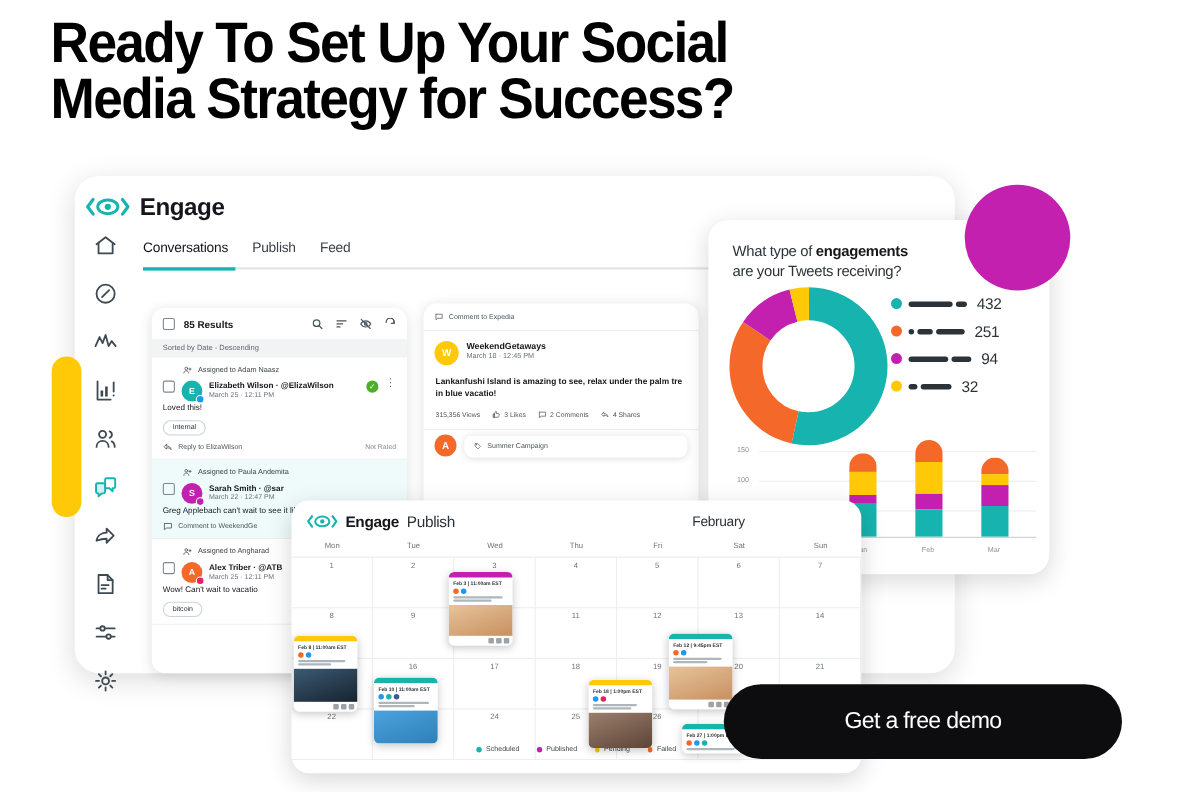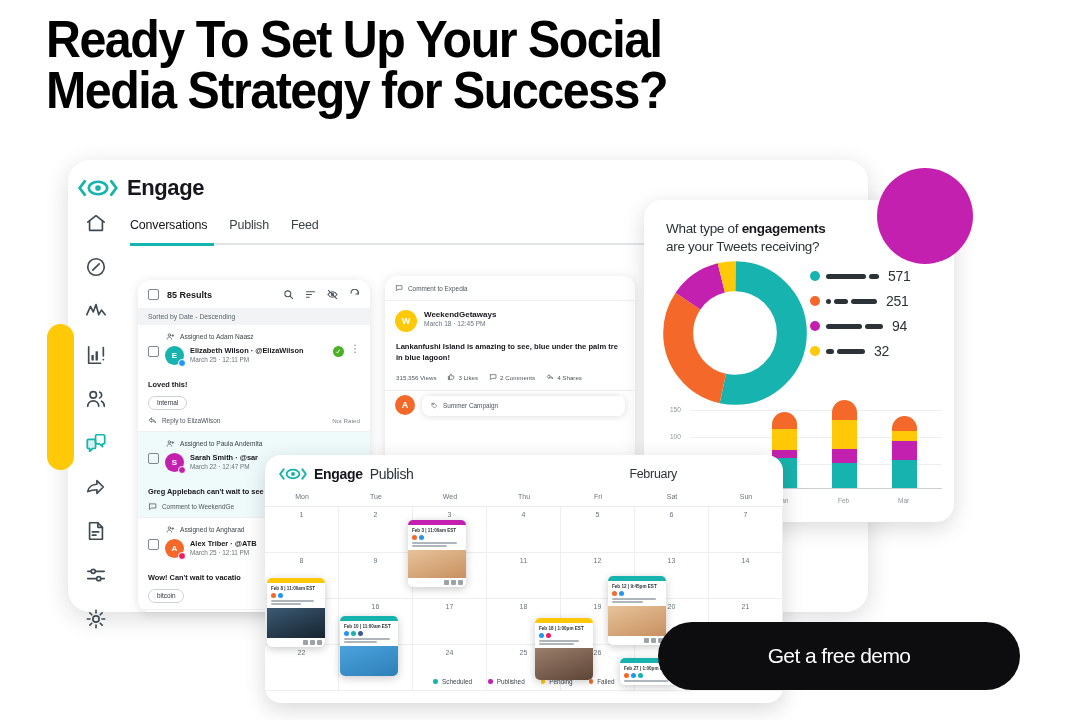--- a/index.html
+++ b/index.html
@@ -95,21 +95,21 @@
   .conv-item { padding: 7px 10px 6px 10px; border-bottom: 1px solid #eef0f1; }
   .conv-item.sel { background: #effafa; }
   .assign-row { display: flex; align-items: center; gap: 5px; padding-left: 18px; margin-bottom: 5px; }
   .assign-ic { width: 9px; height: 9px; color: #4b555c; }
   .assign-txt { font-size: 6.6px; color: #3c4449; }
   .conv-main { display: flex; align-items: flex-start; gap: 6px; }
   .avatar { width: 19px; height: 19px; border-radius: 50%; flex: none; position: relative; display:flex;align-items:center;justify-content:center;color:#fff;font-size:8px;font-weight:700; }
   .avatar .sub { position: absolute; right: -2px; bottom: -2px; width: 8px; height: 8px; border-radius: 50%; border: 1.2px solid #fff; }
   .conv-name { font-size: 7.4px; font-weight: 700; color: #16161c; line-height: 1.35; }
   .conv-date { font-size: 6.4px; color: #6a737a; line-height: 1.35; }
-  .conv-text { font-size: 7.4px; font-weight: 700; color: #16161c; margin-top: 15px; line-height: 1.3; }
+  .conv-text { font-size: 7.4px; font-weight: 400; color: #16161c; margin-top: 1px; line-height: 1.3; }
   .tag-pill { display: inline-block; margin-top: 6px; border: 1px solid #ccd2d6; border-radius: 9px; padding: 2.5px 8px; font-size: 6.4px; color: #2b3338; }
   .conv-foot { display: flex; align-items: center; gap: 5px; margin-top: 6px; }
   .conv-foot-txt { font-size: 6.4px; color: #4b555c; }
   .conv-rating { margin-left: auto; font-size: 6.2px; color: #7d878e; }
   .check-ok { width: 11px; height: 11px; border-radius: 50%; background: #4caf28; color:#fff; display:flex; align-items:center; justify-content:center; font-size: 7px; flex:none; }
   .dots { font-size: 10px; color: #6a737a; line-height: 0.6; letter-spacing: 0; }
 
   
   .post-panel {
     position: absolute; left: 385px; top: 276px;
@@ -407,21 +407,21 @@
   <div class="post-sep"></div>
   <div class="post-head">
     <div class="avatar" style="background:#ffc907;width:22px;height:22px;font-size:9px">
       <span>W</span>
     </div>
     <div>
       <div class="post-name">WeekendGetaways</div>
       <div class="post-date">March 18 · 12:45 PM</div>
     </div>
   </div>
-  <div class="post-body">Lankanfushi Island is amazing to see, blue under the palm tre in blue lagoon!</div>
+  <div class="post-body">Lankanfushi Island is amazing to see, relax under the palm tre in blue vacatio!</div>
   <div class="post-stats">
     <div class="stat">
         <span>315,356 Views</span>
       </div>
     <div class="stat">
       <svg viewBox="0 0 24 24" fill="none" stroke="currentColor" stroke-width="2" stroke-linejoin="round">
           <path d="M7 10v10H4V10zM7 10l4-7c1.6 0 2.4 1 2 2.6L12.3 9H19c1.2 0 2 1 1.7 2.2l-1.5 6c-.2 1-1 1.8-2 1.8H7z"></path>
         </svg>
       <span>3 Likes</span>
     </div>
@@ -473,21 +473,21 @@
     </svg>
   </div>
 
   <div class="legend">
     <div class="leg-row">
       <span class="leg-dot" style="background:#17b3ae"></span>
       <span class="leg-bars">
           <i class="leg-bar" style="width:40px"></i>
           <i class="leg-bar" style="width:10px"></i>
         </span>
-      <span class="leg-val">571</span>
+      <span class="leg-val">432</span>
     </div>
     <div class="leg-row">
       <span class="leg-dot" style="background:#f4692a"></span>
       <span class="leg-bars">
           <i class="leg-bar" style="width:5px"></i>
           <i class="leg-bar" style="width:14px"></i>
           <i class="leg-bar" style="width:26px"></i>
         </span>
       <span class="leg-val">251</span>
     </div>

